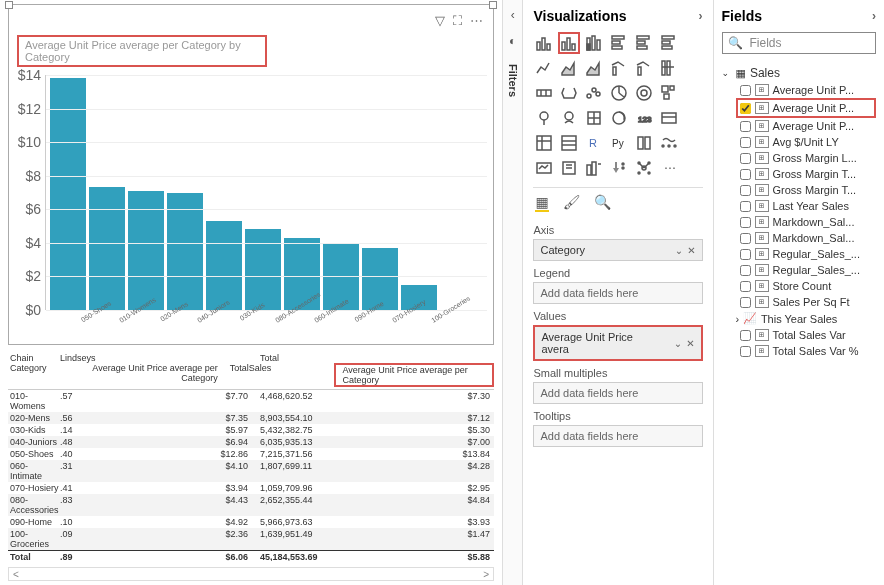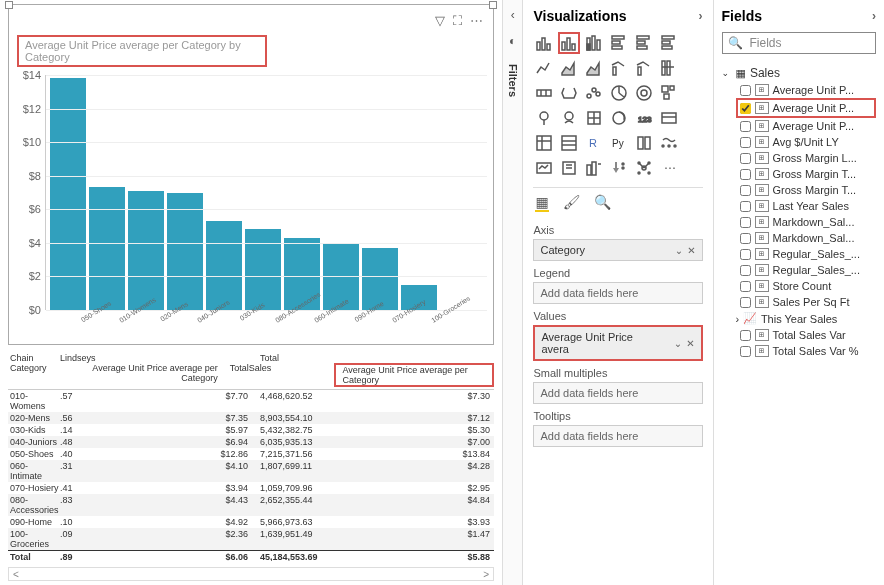--- a/index.html
+++ b/index.html
@@ -10,21 +10,21 @@
 .visual-container::before { top:-4px; left:-4px; }
 .visual-container::after { top:-4px; right:-4px; }
 .vc-handles::before,.vc-handles::after { content:""; position:absolute; width:6px; height:6px; background:#fff; border:1px solid #888; }
 .vc-handles::before { bottom:-4px; left:-4px; }
 .vc-handles::after { bottom:-4px; right:-4px; }
 .visual-header { display:flex; justify-content:flex-end; gap:8px; padding:2px 4px; }
 .visual-header span { font-size:13px; color:#666; cursor:pointer; }
 .chart-title { border:2px solid #d9534f; padding:2px 6px; margin:4px 2px 8px 2px; display:inline-block; font-size:11px; color:#999; width:250px; }
 .chart-area { height:260px; position:relative; padding-left:30px; }
 .y-axis { position:absolute; left:0; top:0; height:235px; width:28px; }
-.y-tick { position:absolute; right:2px; font-size:11px; color:#666; transform:translateY(-50%); }
+.y-tick { position:absolute; right:2px; font-size:14px; color:#666; transform:translateY(-50%); }
 .bars { display:flex; align-items:flex-end; height:235px; gap:3px; padding-left:4px; border-left:1px solid #ccc; position:relative; }
 .grid-line { position:absolute; left:0; right:0; border-top:1px solid #eee; }
 .bar { background:#31a0bd; width:36px; }
 .x-labels { display:flex; padding-left:34px; gap:3px; }
 .x-label { width:36px; font-size:7px; color:#666; text-align:center; transform:rotate(-32deg); transform-origin:top left; white-space:nowrap; margin-top:8px; }
 .table-area { margin-top:8px; font-size:9px; color:#333; overflow:hidden; }
 .supertitles { display:flex; }
 .supertitles div:nth-child(1){width:52px;padding-left:2px;}
 .supertitles div:nth-child(2){width:200px;}
 .supertitles div:nth-child(3){width:80px;}

